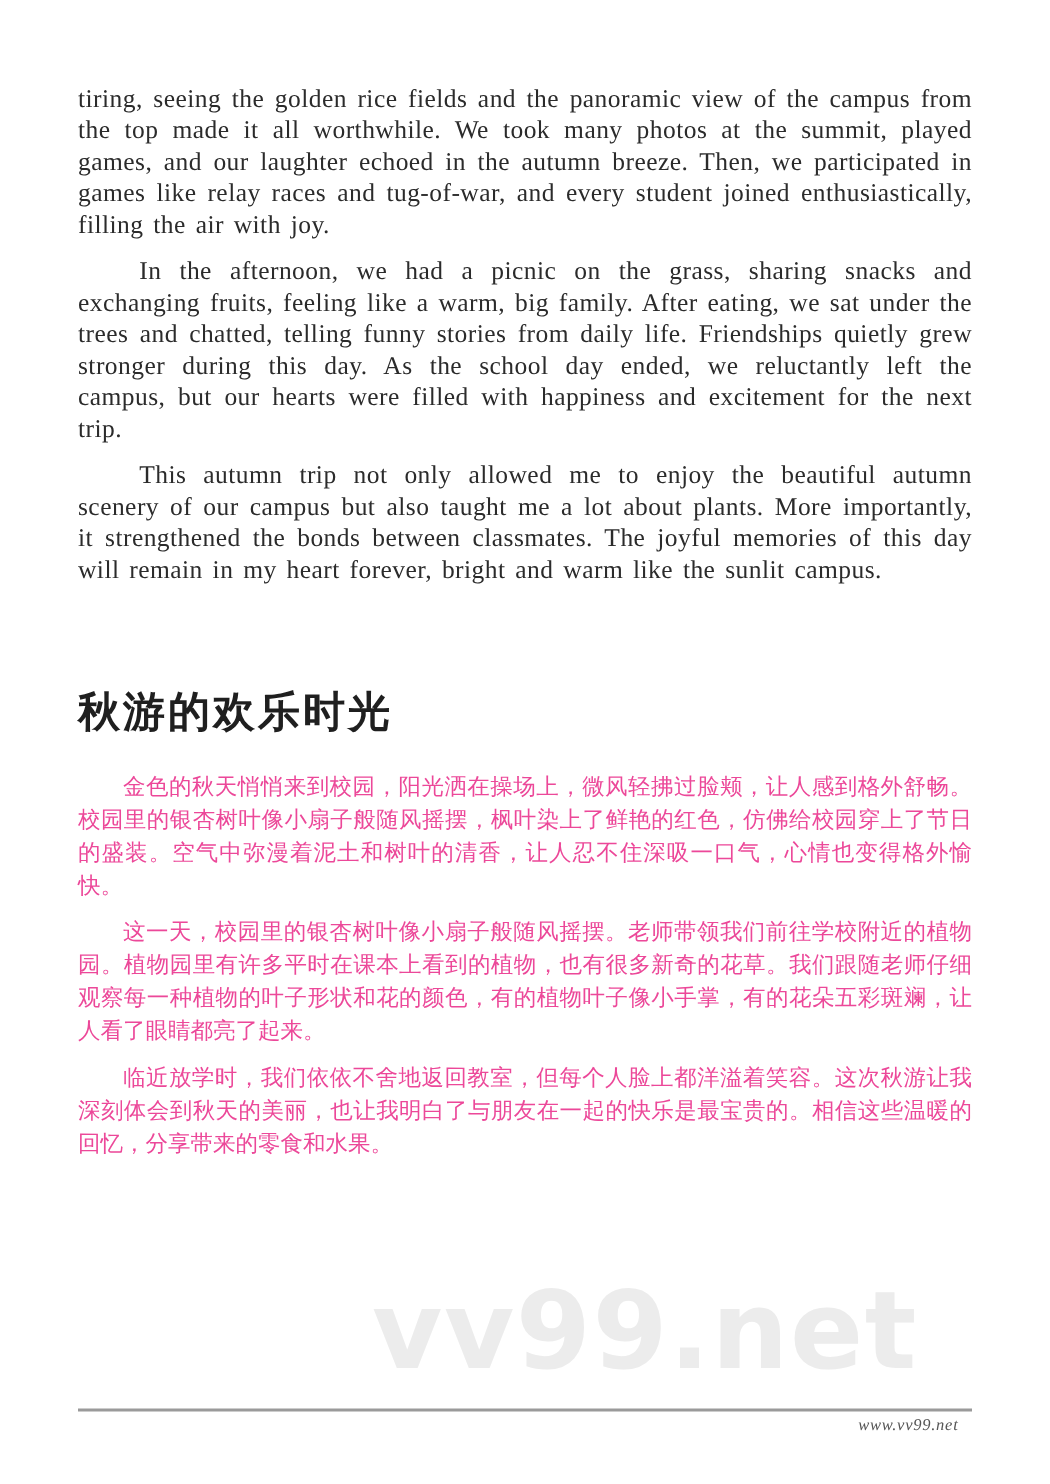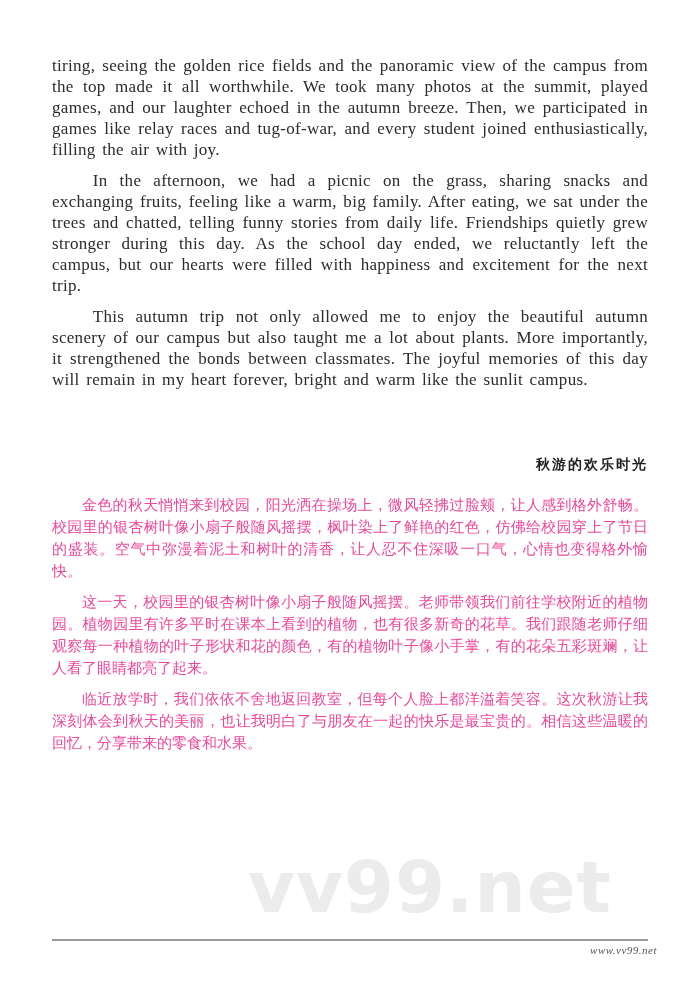--- a/index.html
+++ b/index.html
@@ -24,22 +24,22 @@
     font-size: 17px;
     line-height: 21px;
     text-align: justify;
     word-spacing: 2px;
     letter-spacing: 0.3px;
   }
   .en p.indent { text-indent: 2.4em; }
   
   .essay-title {
     margin: 66px 0 20px 0;
-    text-align: right;
-    font-size: 14px;
+    text-align: left;
+    font-size: 28px;
     font-weight: bold;
     letter-spacing: 2px;
     color: #1f1f1f;
   }
   .cn p {
     margin: 0 0 9px 0;
     font-size: 15px;
     line-height: 22px;
     text-align: justify;
     text-indent: 2em;
@@ -65,21 +65,21 @@
     z-index: 1;
     left: 52px;
     right: 52px;
     top: 939px;
     height: 0;
     border-top: 2px solid #9a9a9a;
   }
   .footer-url {
     position: absolute;
     z-index: 1;
-    right: 43px;
+    right: 61px;
     top: 944px;
     font-size: 11px;
     font-style: italic;
     color: #555555;
     font-family: "Liberation Serif", serif;
     letter-spacing: 0.5px;
   }
 </style>
 </head>
 <body>

